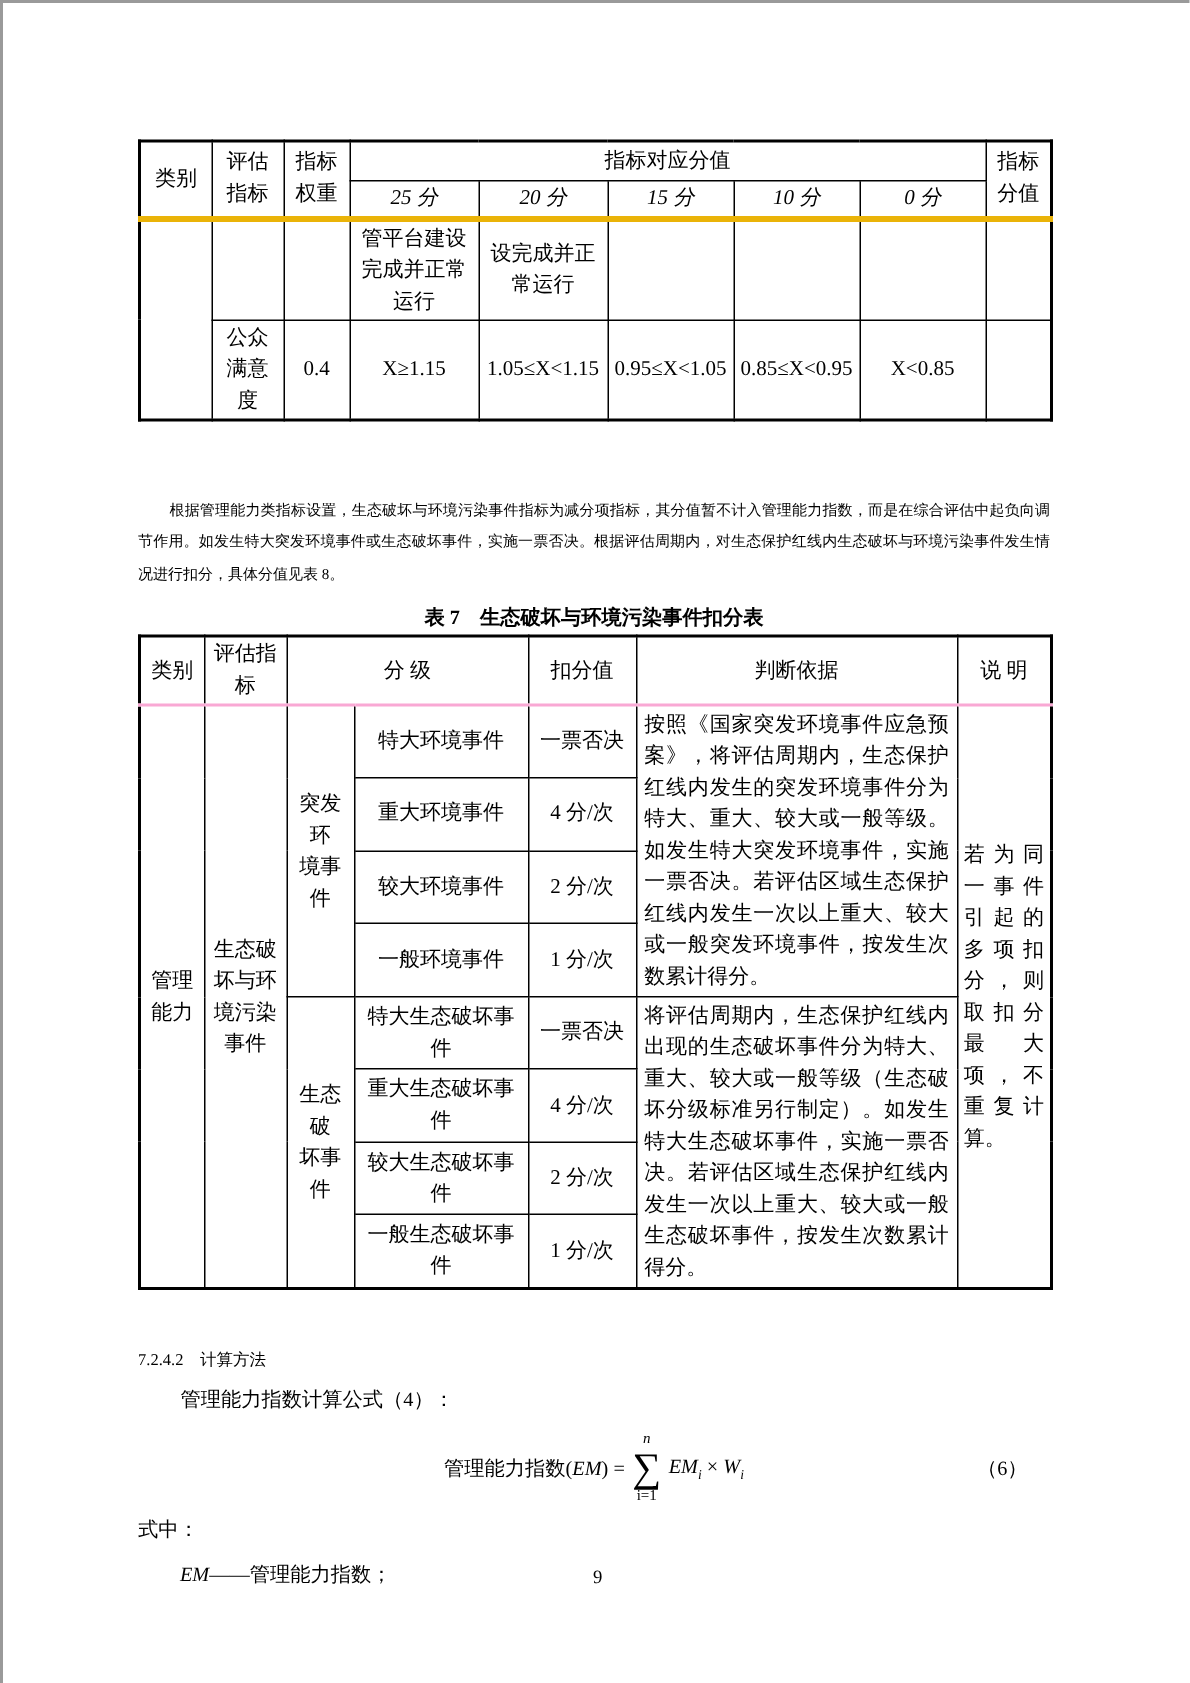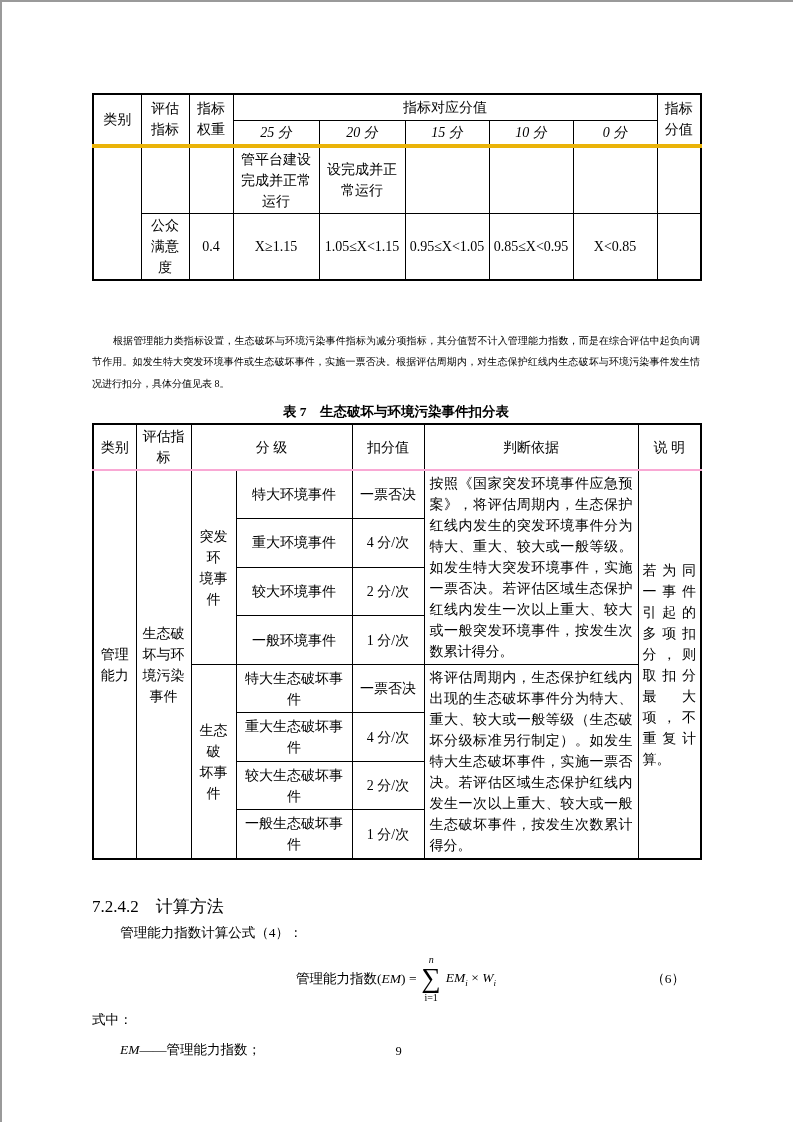--- a/index.html
+++ b/index.html
@@ -34,21 +34,21 @@
   .caption { margin-top:10px; text-align:center; font-weight:bold;
              font-size:13.5px; line-height:15px; }
   .t8 { margin-top:4px; }
   .t8 tr { height:43px; }
   .t8 tr.hdr { height:45px; }
   .t8 tr.b1 td { border-top:2px solid #f9a8d4; }
   .t8 td.judg { text-align:justify; padding:2px 5px; }
   .t8 td.note { text-align:justify; padding:2px 4px; }
 
   
-  .heading { margin-top:39px; font-size:17px; line-height:16px; }
+  .heading { margin-top:39px; font-size:11px; line-height:16px; }
   .intro   { margin-top:10px; font-size:13.5px; line-height:16px; text-indent:2.1em; }
   .formula-row { position:relative; margin-top:6px; height:64px;
                  display:flex; align-items:center; justify-content:center;
                  font-size:13.5px; }
   .formula-row i { font-style:italic; }
   .sum { display:inline-flex; flex-direction:column; align-items:center;
          margin:0 5px; line-height:1; }
   .sum .upper { font-size:10px; font-style:italic; line-height:10px; }
   .sum .sigma { font-size:27px; line-height:27px; }
   .sum .lower { font-size:10px; line-height:11px; }

